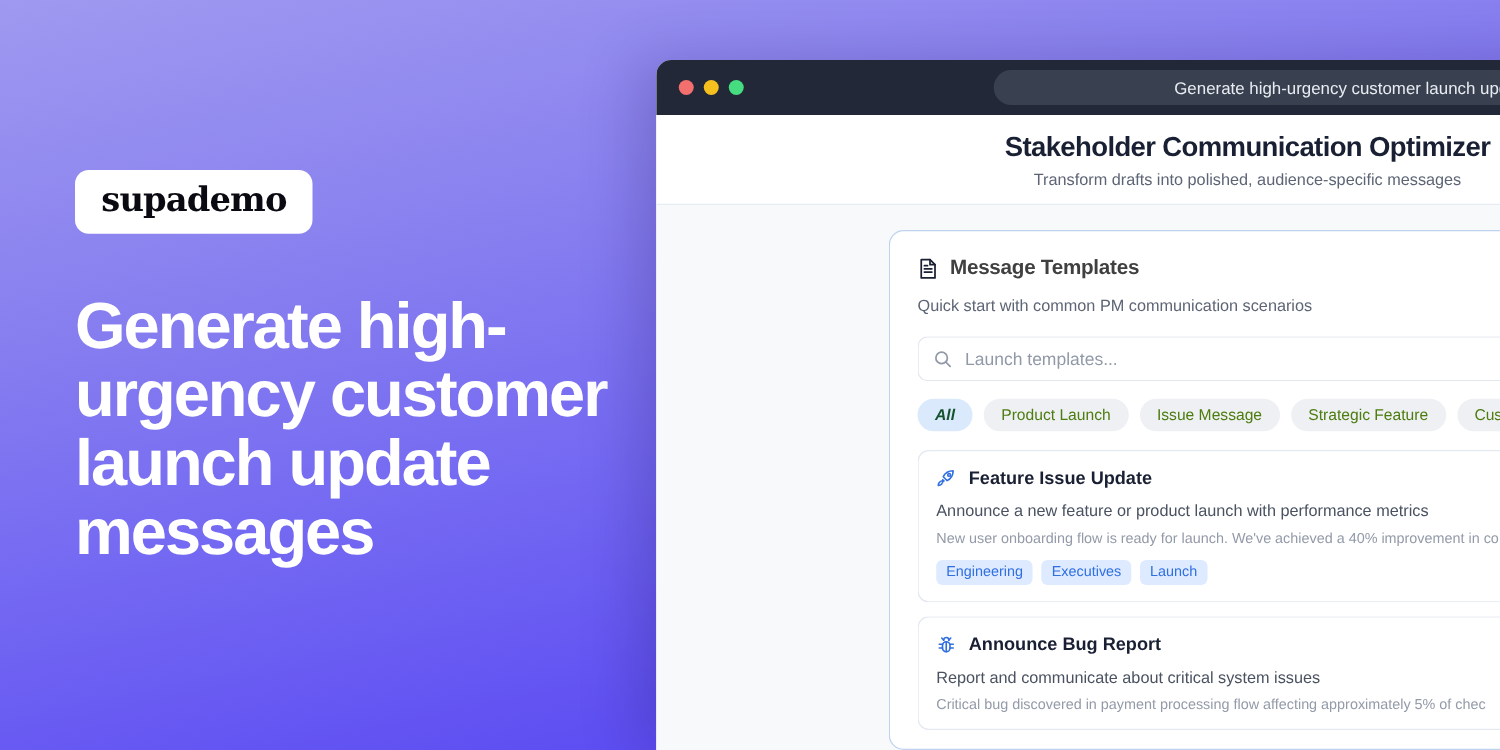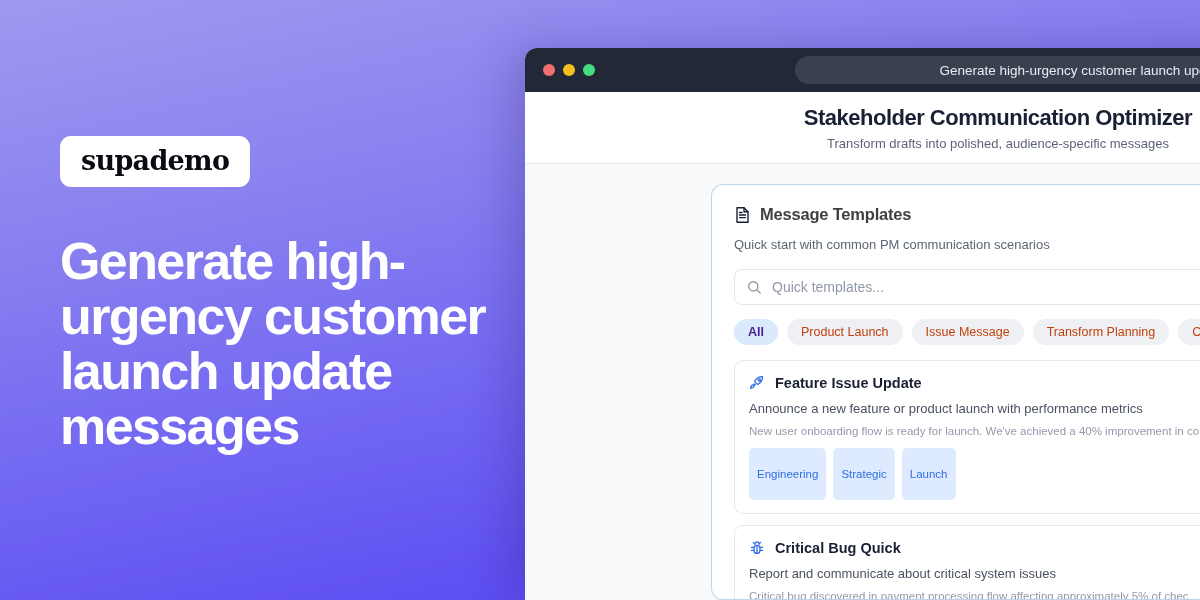--- a/index.html
+++ b/index.html
@@ -155,48 +155,48 @@
 
   .chips {
     margin-top: 14px;
     display: flex;
     gap: 9px;
     align-items: center;
     flex-wrap: nowrap;
   }
   .chip {
     font-size: 12.5px;
-    color: #c2410c;
+    color: #4d7c0f;
     background: #eef0f4;
     border-radius: 14px;
     padding: 6px 14px;
     white-space: nowrap;
   }
-  .chip.active { background: #dbe9fd; color: #4c1d95; font-weight: 600; }
+  .chip.active { background: #dbe9fd; color: #14532d; font-weight: 600; font-style: italic; }
 
   .tpl-list { margin-top: 15px; }
   .tpl-card {
     border: 1px solid #e4e9f0;
     border-right: none;
     border-radius: 9px 0 0 9px;
     padding: 14px 0 13px 14px;
     margin-bottom: 11px;
     background: #fff;
   }
   .tpl-head { display: flex; align-items: center; gap: 10px; }
   .tpl-title { font-size: 14.5px; font-weight: 600; color: #1a2033; }
   .tpl-desc { font-size: 13px; color: #4a5261; margin-top: 10px; white-space: nowrap; }
   .tpl-prev { font-size: 11.5px; color: #939aa8; margin-top: 9px; white-space: nowrap; }
   .tags { display: flex; gap: 7px; margin-top: 11px; }
   .tag {
     font-size: 11.5px;
     color: #2f6fe0;
     background: #deeaff;
     border-radius: 5px;
-    padding: 20px 8px;
+    padding: 4px 8px;
     font-weight: 500;
   }
   .icon { display: inline-flex; align-items: center; justify-content: center; }
 </style>
 </head>
 <body>
 
 <div class="left-panel">
   <div class="logo-badge">
     <span class="logo-text">supademo</span>
@@ -240,63 +240,63 @@
 
       <div class="panel-sub">Quick start with common PM communication scenarios</div>
 
       <div class="search-wrap">
         <span class="icon">
           <svg width="15" height="15" viewBox="0 0 15 15" fill="none" stroke="#9199a8" stroke-width="1.4" stroke-linecap="round">
             <circle cx="6.3" cy="6.3" r="4.6"></circle>
             <path d="M9.8 9.8l3.3 3.3"></path>
           </svg>
         </span>
-        <span class="search-ph">Quick templates...</span>
+        <span class="search-ph">Launch templates...</span>
       </div>
 
       <div class="chips">
         <span class="chip active">All</span>
         <span class="chip">Product Launch</span>
         <span class="chip">Issue Message</span>
-        <span class="chip">Transform Planning</span>
+        <span class="chip">Strategic Feature</span>
         <span class="chip">Customer Success</span>
       </div>
 
       <div class="tpl-list">
 
         <div class="tpl-card">
           <div class="tpl-head">
             <span class="icon">
               <svg width="16" height="16" viewBox="0 0 16 16" fill="none" stroke="#2f6fe0" stroke-width="1.3" stroke-linecap="round" stroke-linejoin="round">
                 <path d="M6.2 9.8C5 9.4 3.6 9.8 2.6 10.8c-.9.9-1 2.6-1 2.6s1.7-.1 2.6-1c1-1 1.4-2.4 1-3.6z"></path>
                 <path d="M7.6 8.4l-2-2C7 3.5 9.6 1.6 13.5 1.6c0 3.9-1.9 6.5-4.8 7.9z"></path>
                 <circle cx="10.3" cy="4.9" r="1.1"></circle>
               </svg>
             </span>
             <span class="tpl-title">Feature Issue Update</span>
           </div>
           <div class="tpl-desc">Announce a new feature or product launch with performance metrics</div>
           <div class="tpl-prev">New user onboarding flow is ready for launch. We've achieved a 40% improvement in co</div>
           <div class="tags">
             <span class="tag">Engineering</span>
-            <span class="tag">Strategic</span>
+            <span class="tag">Executives</span>
             <span class="tag">Launch</span>
           </div>
         </div>
 
         <div class="tpl-card">
           <div class="tpl-head">
             <span class="icon">
               <svg width="16" height="16" viewBox="0 0 16 16" fill="none" stroke="#2f6fe0" stroke-width="1.3" stroke-linecap="round" stroke-linejoin="round">
                 <rect x="5" y="5.4" width="6" height="8" rx="3"></rect>
                 <path d="M5.9 4.1a2.1 2.1 0 0 1 4.2 0"></path>
                 <path d="M5 7.4H2.4M11 7.4h2.6M5 10.4H2.4M11 10.4h2.6M6 4.1L4.4 2.4M10 4.1l1.6-1.7M8 5.6v7.8"></path>
               </svg>
             </span>
-            <span class="tpl-title">Critical Bug Quick</span>
+            <span class="tpl-title">Announce Bug Report</span>
           </div>
           <div class="tpl-desc">Report and communicate about critical system issues</div>
           <div class="tpl-prev">Critical bug discovered in payment processing flow affecting approximately 5% of chec</div>
         </div>
 
       </div>
     </div>
   </div>
 </div>
 

